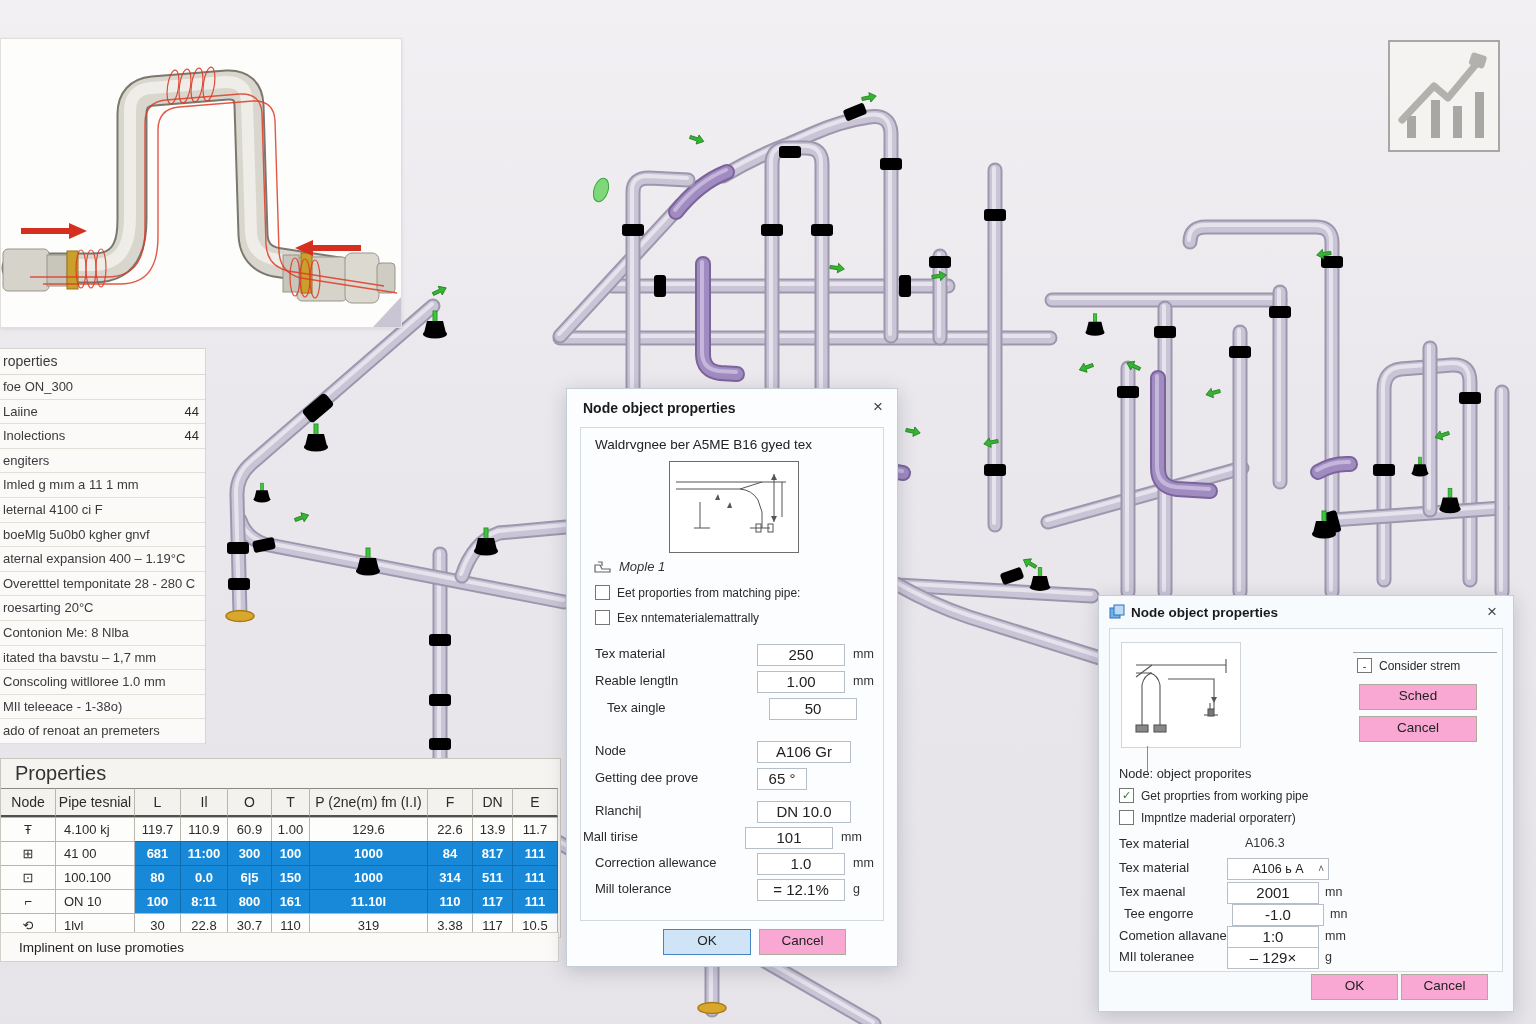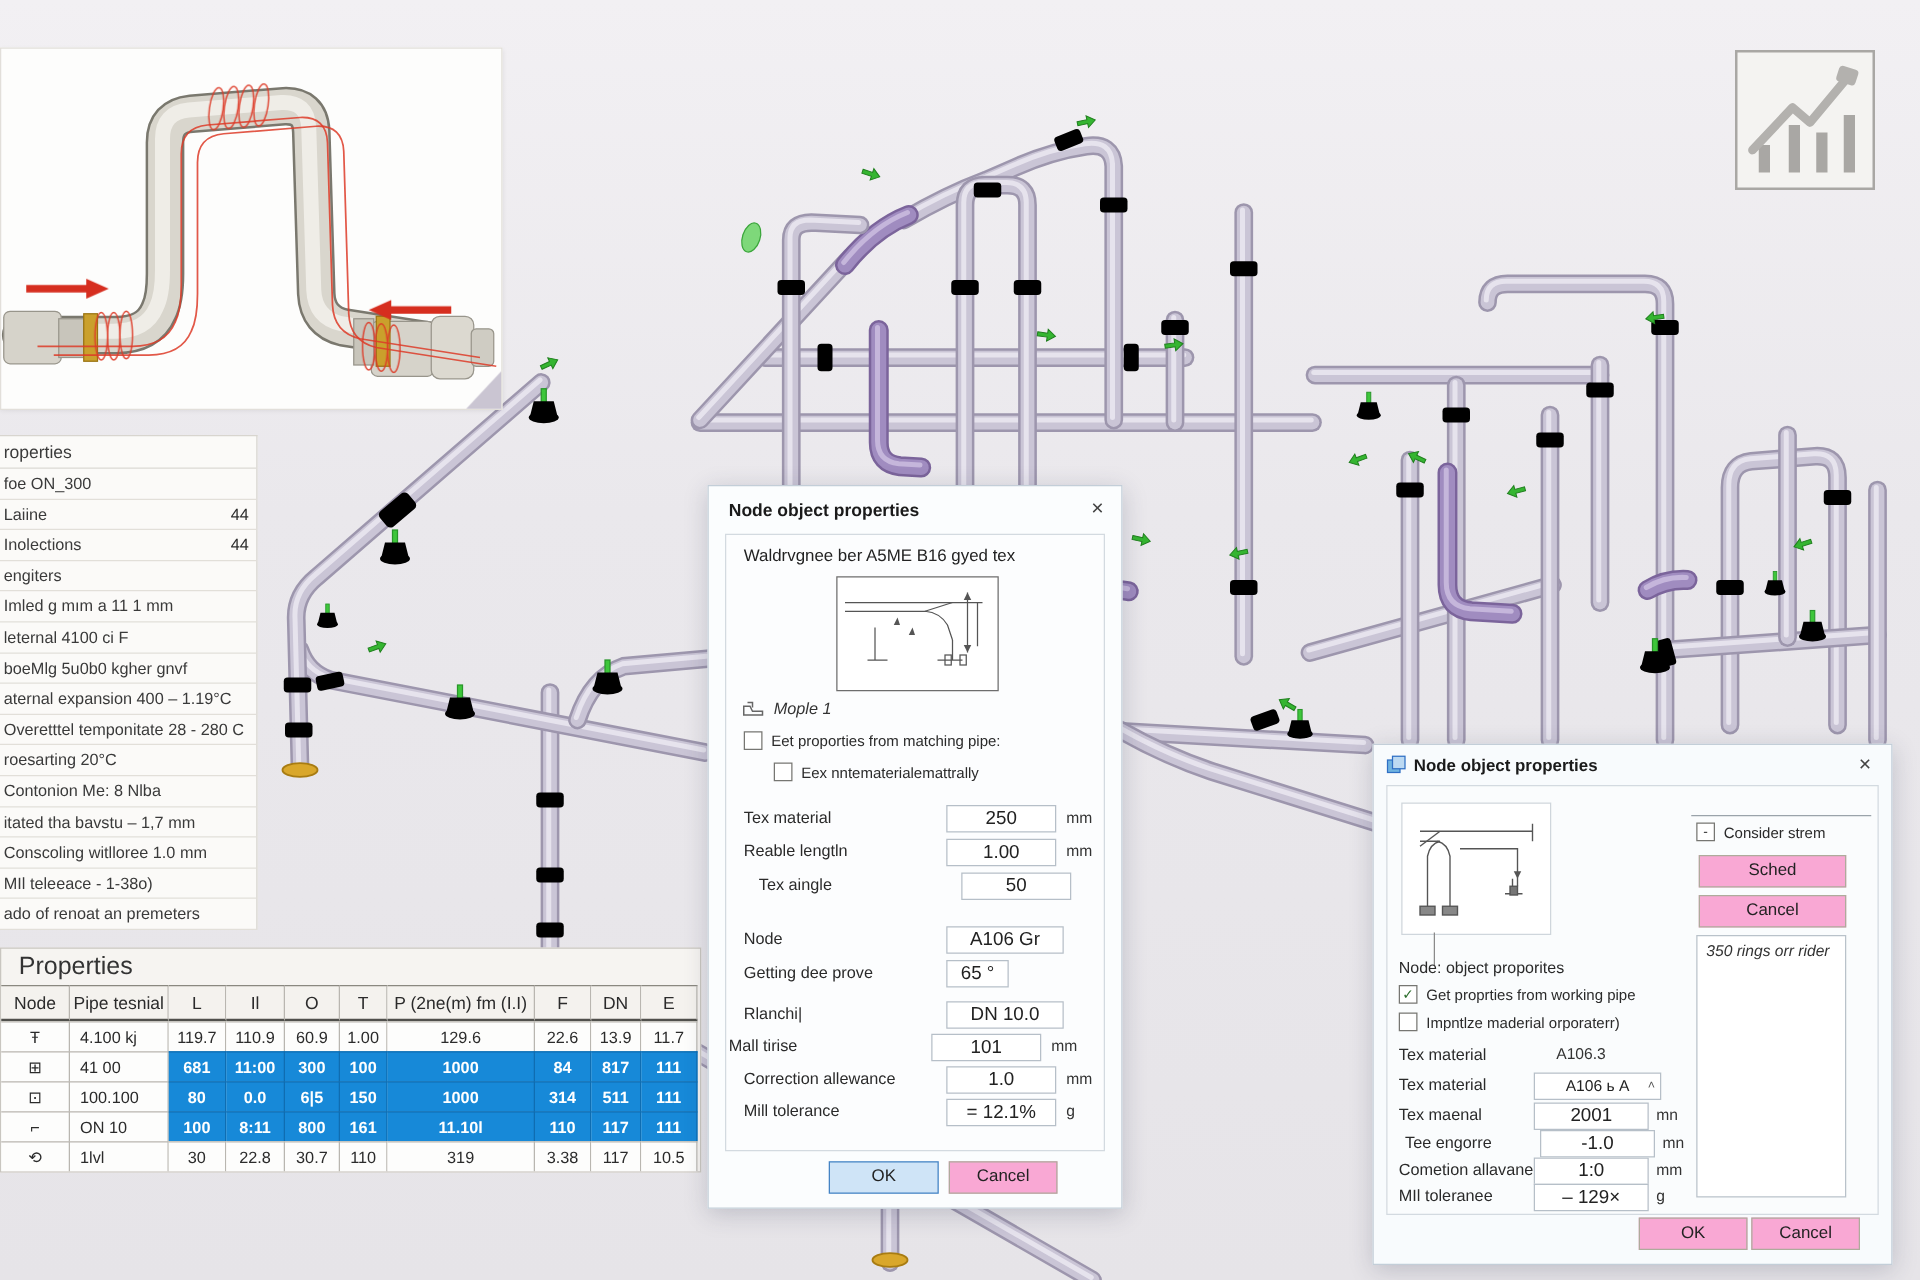--- a/index.html
+++ b/index.html
@@ -638,20 +638,21 @@
       <span class="c">30</span>
       <span class="c">22.8</span>
       <span class="c">30.7</span>
       <span class="c">110</span>
       <span class="c">319</span>
       <span class="c">3.38</span>
       <span class="c">117</span>
       <span class="c">10.5</span>
     </div>
   </div>
+  <div class="t-footer">Implinent on luse promoties</div>
 
   <div class="dlg" style="left:566px;top:388px;width:330px;height:577px;">
     <div class="dlg-title" style="left:16px;top:11px;">Node object properties</div>
     <div class="dlg-close" style="right:14px;top:10px;">×</div>
     <div class="gbox" style="left:13px;top:38px;width:302px;height:492px;"></div>
 
     <div style="position:absolute;left:28px;top:48px;font-size:13.5px;color:#222;">Waldrvgnee ber A5ME B16 gyed tex</div>
 
     <div class="drawbox" style="left:102px;top:72px;width:128px;height:90px;">
       <svg width="128" height="90" viewBox="0 0 128 90">
@@ -682,21 +683,21 @@
         <path d="M2,12 L2,5 L7,5 L9,9 L17,9 L17,12 Z" fill="none" stroke="#666" stroke-width="1.2"></path>
         <path d="M5,2 L9,2 L9,6" fill="none" stroke="#666" stroke-width="1.2"></path>
       </svg>
       <span>Mople 1</span>
     </div>
 
     <div class="cbrow" style="left:28px;top:196px;">
       <span class="cb"></span>
       <span>Eet proporties from matching pipe:</span>
     </div>
-    <div class="cbrow" style="left:28px;top:221px;margin-left:24px;">
+    <div class="cbrow" style="left:28px;top:221px;">
       <span class="cb"></span>
       <span>Eex nntematerialemattrally</span>
     </div>
 
     <div class="frow" style="left:28px;top:255px;width:276px;">
       <span class="lbl">Tex material</span>
       <span class="inp" style="left:162px;width:86px;">250</span>
       <span class="unit" style="left:258px;">mm</span>
     </div>
     <div class="frow" style="left:28px;top:282px;width:276px;">
@@ -772,23 +773,20 @@
     </div>
     <div style="position:absolute;left:48px;top:150px;width:1px;height:26px;background:#8a8a8a;"></div>
 
     <div class="cbrow" style="left:258px;top:62px;">
       <span class="cb dash"></span>
       <span>Consider strem</span>
     </div>
     <div style="position:absolute;left:254px;top:56px;width:144px;height:1px;background:#9aa3aa;"></div>
     <div class="btn" style="left:260px;top:88px;width:116px;">Sched</div>
     <div class="btn" style="left:260px;top:120px;width:116px;">Cancel</div>
-    <div class="listbox" style="left:258px;top:152px;width:118px;height:208px;">
-      <div class="li-text">350 rings orr rider</div>
-    </div>
 
     <div style="position:absolute;left:20px;top:170px;font-size:12.8px;color:#2a2a2a;">Node: object proporites</div>
     <div class="cbrow" style="left:20px;top:192px;">
       <span class="cb checked"></span>
       <span>Get proprties from working pipe</span>
     </div>
     <div class="cbrow" style="left:20px;top:214px;">
       <span class="cb"></span>
       <span>Impntlze maderial orporaterr)</span>
     </div>

